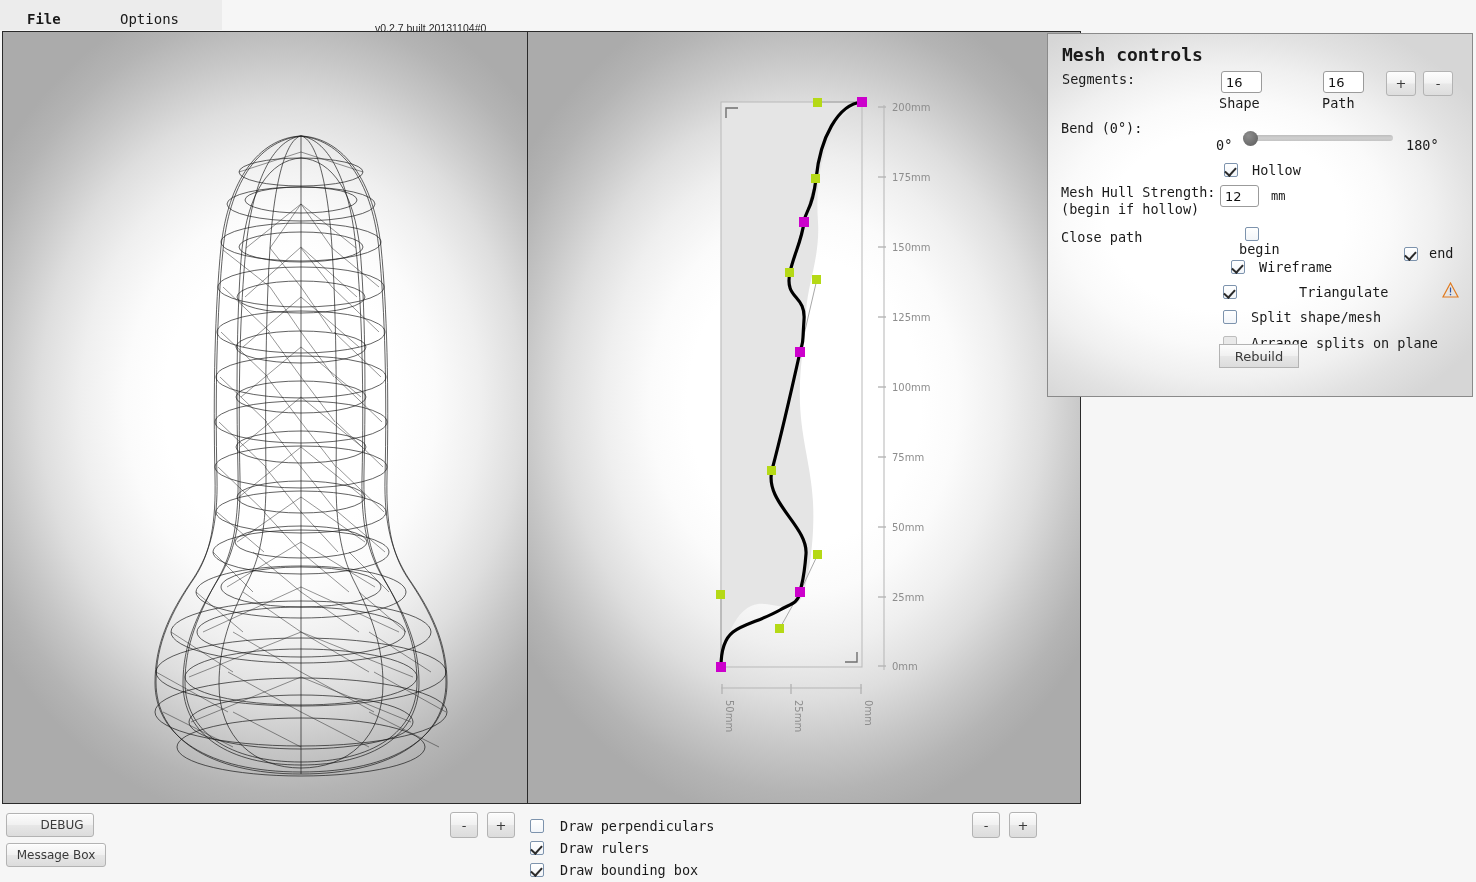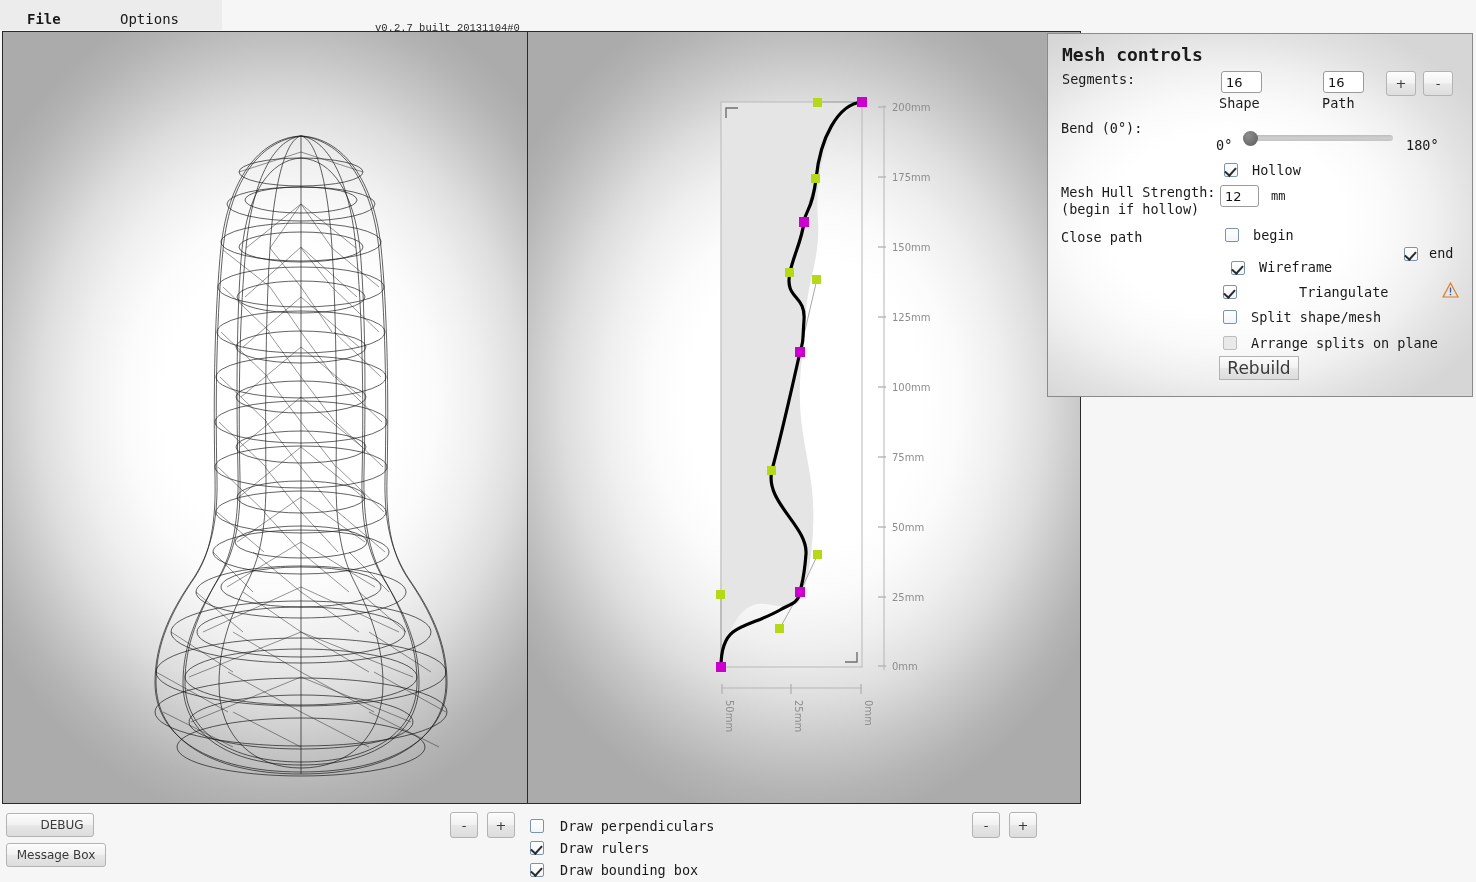--- a/index.html
+++ b/index.html
@@ -18,21 +18,21 @@
   #menubar .menu-item{
     position:absolute;top:11px;
     font-family:"DejaVu Sans Mono","Liberation Mono",monospace;
     font-size:14px;color:#1a1a1a;letter-spacing:0px;
   }
   #menu-file{left:27px;font-weight:bold;}
   #menu-options{left:120px;}
 
   #version{
     position:absolute;top:22px;left:375px;
-    font-family:Liberation Mono, monospace;
+    font-family:Liberation Sans, sans-serif;
     font-size:10.5px;color:#2a2a2a;white-space:nowrap;
   }
 
   
   .viewport{
     position:absolute;
     border:1px solid #2a2a2a;
     background:
       radial-gradient(ellipse 62% 55% at 50% 48%,
         #ffffff 0%, #ffffff 34%, #fbfbfb 45%, #efefef 58%,
@@ -132,22 +132,22 @@
     border-radius:3px;
   }
   #bend-thumb{
     position:absolute;left:0px;top:1px;width:15px;height:15px;border-radius:50%;
     background:radial-gradient(circle at 36% 32%,#8e8e8e 0%,#6f6f6f 60%,#5d5d5d 100%);
     cursor:default;
   }
   
   .warn-ico{display:inline-block;vertical-align:-3px;margin-left:6px;}
   #rebuild-btn{
-    position:absolute;left:1219px;top:356px;width:78px;height:22px;
-    font-family:"DejaVu Sans","Liberation Sans",sans-serif;font-size:17px;
+    position:absolute;left:1219px;top:344px;width:78px;height:22px;
+    font-family:"DejaVu Sans","Liberation Sans",sans-serif;font-size:13px;
     color:#3a3a3a;
     background:linear-gradient(180deg,#fcfcfc 0%,#f1f1f1 48%,#e7e7e7 52%,#dcdcdc 100%);
     border:1px solid #b3b3b3;border-radius:0;
     display:flex;align-items:center;justify-content:center;cursor:default;
   }
   .ruler-txt{
     font-family:"DejaVu Sans","Liberation Sans",sans-serif;
     font-size:10px;fill:#8d8d8d;
   }
 </style>
@@ -397,30 +397,30 @@
   <span class="cb checked"></span>
   <span class="mlabel" style="position:static;margin-left:14px;">Hollow</span>
 </div>
 
 <div class="mlabel" style="left:1061px;top:184px;">Mesh Hull Strength:</div>
 <div class="mlabel" style="left:1061px;top:201px;">(begin if hollow)</div>
 <div class="tfield" style="left:1220px;top:185px;width:39px;height:22px;">12</div>
 <div class="mlabel" style="left:1261px;top:189px;font-size:12px;margin-left:10px;">mm</div>
 
 <div class="mlabel" style="left:1061px;top:229px;">Close path</div>
-<div style="position:absolute;left:1225px;top:227px;display:flex;align-items:center;">
+<div style="position:absolute;left:1225px;top:227px;display:flex;align-items:center;flex-direction:column;">
   <span class="cb"></span>
   <span class="mlabel" style="position:static;margin-left:14px;">begin</span>
 </div>
 <div style="position:absolute;left:1404px;top:245px;display:flex;align-items:flex-end;">
   <span class="cb checked"></span>
   <span class="mlabel" style="position:static;margin-left:11px;">end</span>
 </div>
 
-<div style="position:absolute;left:1223px;top:259px;display:flex;align-items:flex-end;padding-left:8px;">
+<div style="position:absolute;left:1223px;top:259px;display:flex;align-items:center;padding-left:8px;">
   <span class="cb checked"></span>
   <span class="mlabel" style="position:static;margin-left:14px;">Wireframe</span>
 </div>
 <div style="position:absolute;left:1223px;top:282px;display:flex;align-items:center;gap:48px;">
   <span class="cb checked"></span>
   <span class="mlabel" style="position:static;margin-left:14px;">Triangulate</span>
   <span class="warn-ico">
     <svg width="17" height="16" viewBox="0 0 17 16">
       <path d="M8.5 1 L16 15 L1 15 Z" fill="none" stroke="#e07b20" stroke-width="1.2"></path>
       <path d="M8.5 5.5 L8.5 10.5" stroke="#2f55a4" stroke-width="1.2"></path>

